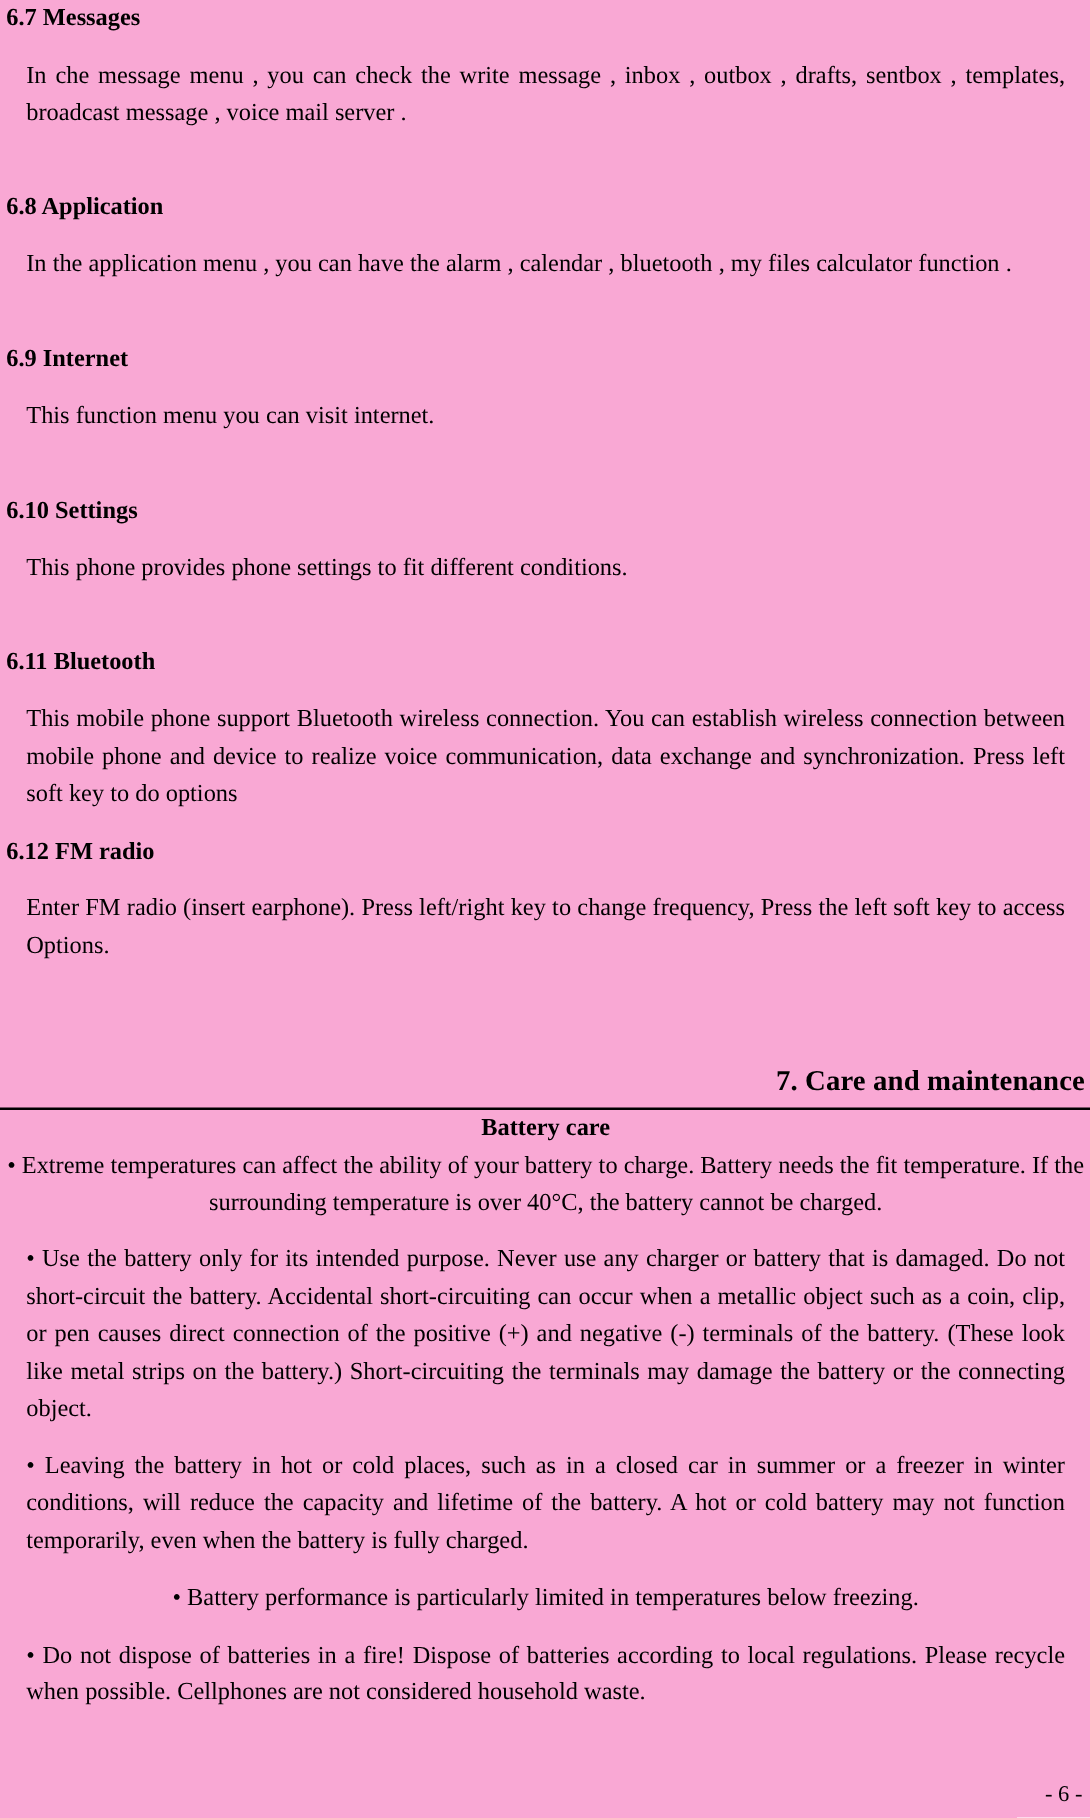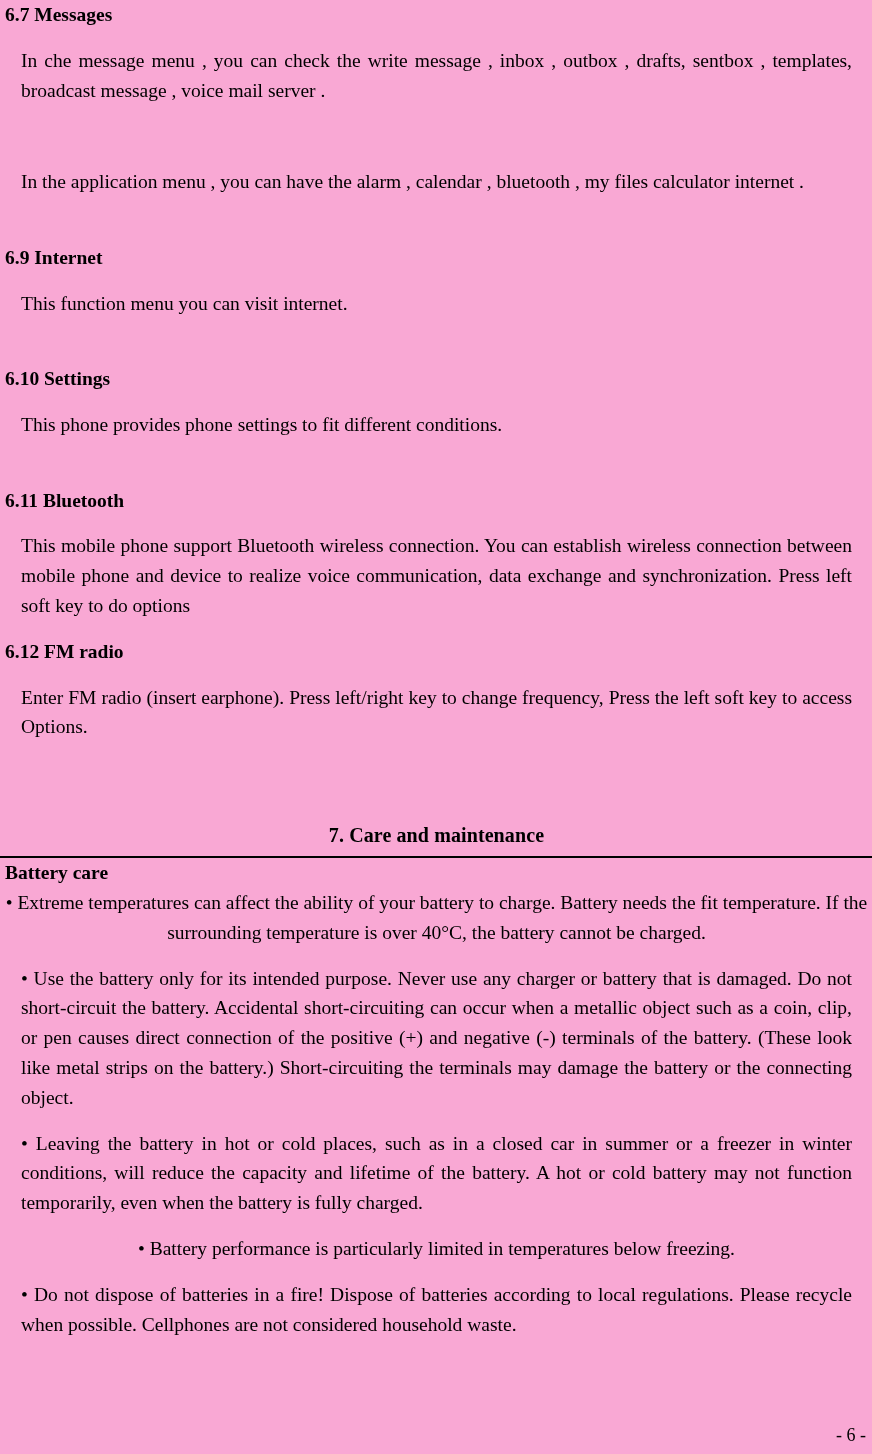--- a/index.html
+++ b/index.html
@@ -44,44 +44,44 @@
   p.para-left {
     margin: 0;
     text-align: center;
   }
   
   .blank {
     height: 29.8px;
     line-height: 29.8px;
   }
   h2.chapter {
-    font-size: 20px;
+    font-size: 23px;
     line-height: 38px;
     font-weight: bold;
     margin: 0;
-    text-align: center;
+    text-align: right;
     letter-spacing: 0.1px;
   }
   .rule {
     border: 0;
     border-top: 2px solid #000000;
     margin: 2px 0 0 0;
     width: 100%;
     height: 0;
   }
   .rule-wrap {
     margin-left: -5px;
     margin-right: -4px;
   }
   h4.sub-head {
     font-size: 19.5px;
     line-height: 29.8px;
     font-weight: bold;
     margin: 0;
-    text-align: left;
+    text-align: center;
   }
   .bullet-block {
     margin: 0;
   }
   .footer {
     position: absolute;
     right: 6px;
     bottom: 8px;
     font-size: 18px;
     line-height: 22px;
@@ -93,21 +93,22 @@
 <body>
 
 <div class="page">
 
   <div class="doc-body">
 
     <h3 class="sec-head">6.7 Messages</h3>
     <p class="para">In che message menu , you can check the write message , inbox , outbox , drafts, sentbox , templates, broadcast message , voice mail server .</p>
     <div class="blank">&nbsp;</div>
 
-    <p class="para">In the application menu , you can have the alarm , calendar , bluetooth , my files calculator internet .</p>
+    <h3 class="sec-head">6.8 Application</h3>
+    <p class="para">In the application menu , you can have the alarm , calendar , bluetooth , my files calculator function .</p>
     <div class="blank">&nbsp;</div>
 
     <h3 class="sec-head">6.9 Internet</h3>
     <p class="para">This function menu you can visit internet.</p>
     <div class="blank">&nbsp;</div>
 
     <h3 class="sec-head">6.10 Settings</h3>
     <p class="para">This phone provides phone settings to fit different conditions.</p>
     <div class="blank">&nbsp;</div>
 

